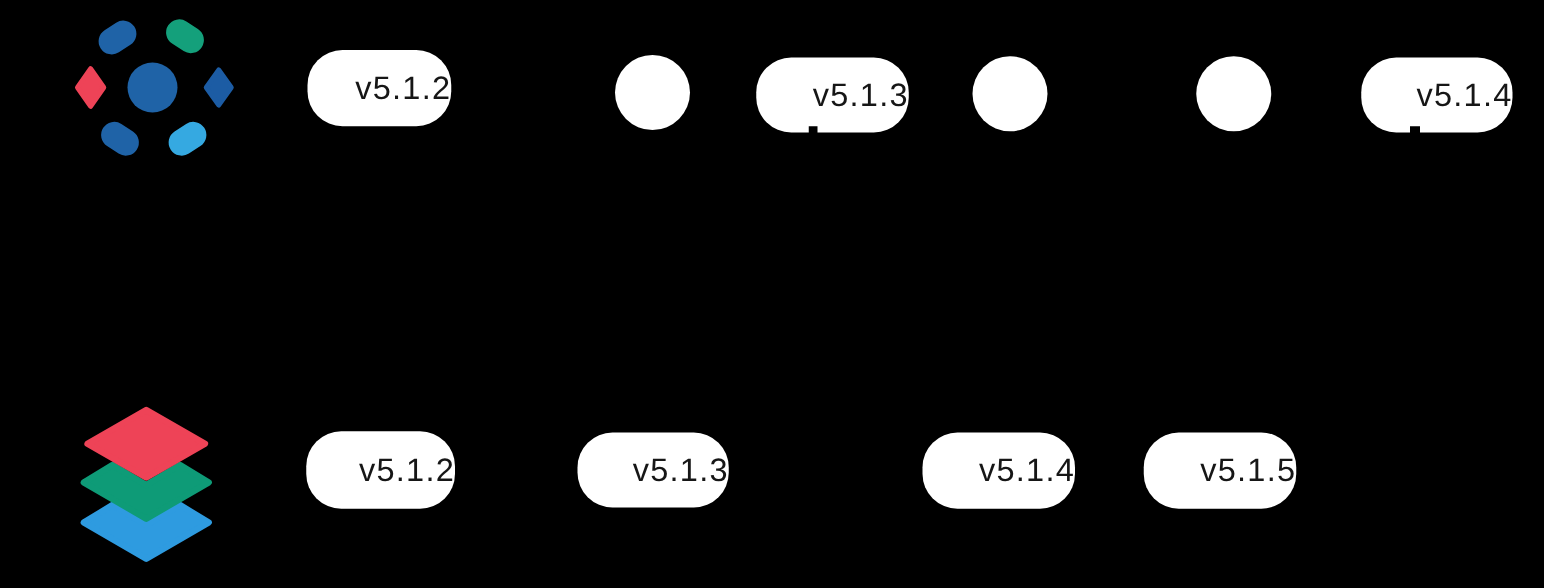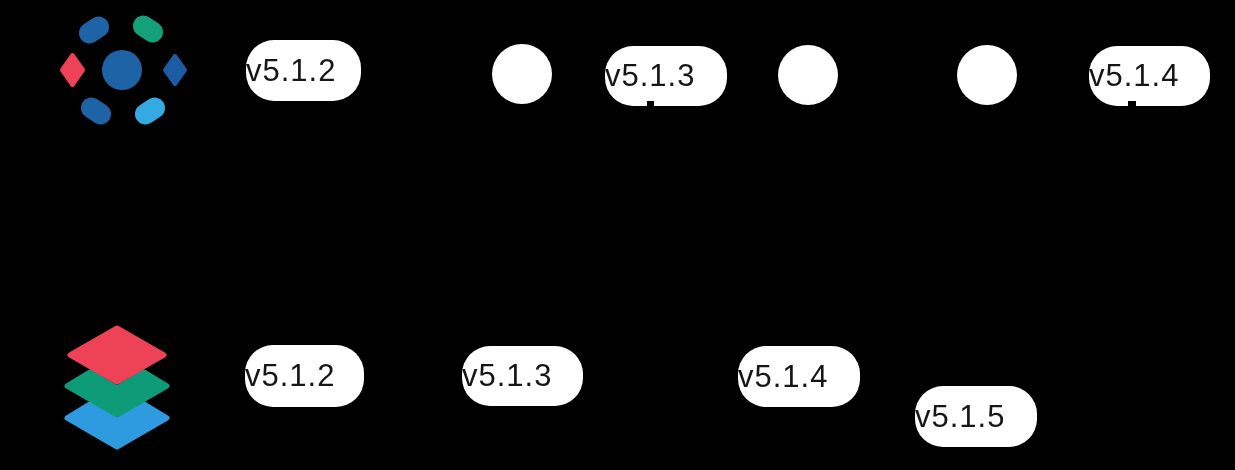--- a/index.html
+++ b/index.html
@@ -14,25 +14,25 @@
     width: 1235px; height: 470px;
     background: var(--background, #000);
   }
   .abs { position: absolute; }
   svg { overflow: visible; display: block; }
   .badge {
     position: absolute;
     background: var(--badge-bg, #fff);
     border-radius: 28px;
     color: var(--badge-text, #161616);
-    font-size: 31px;
+    font-size: 26px;
     letter-spacing: 1px;
     display: flex;
     align-items: center;
-    justify-content: flex-start;
+    justify-content: flex-end;
     box-sizing: border-box;
   }
   .dot {
     position: absolute;
     width: 60px; height: 60px;
     border-radius: 50%;
     background: var(--dot-fill, #fff);
   }
   .tick {
     position: absolute;
@@ -108,17 +108,17 @@
   </div>
 
   <div class="badge" style="left:462px; top:346px; width:121px; height:60px;">
     <span>v5.1.3</span>
   </div>
 
   <div class="badge" style="left:738px; top:346px; width:122px; height:61px;">
     <span>v5.1.4</span>
   </div>
 
-  <div class="badge" style="left:915px; top:346px; width:122px; height:61px;margin-top:40px;">
+  <div class="badge" style="left:915px; top:346px; width:122px; height:61px;">
     <span>v5.1.5</span>
   </div>
 
 </div>
 
 </body></html>

